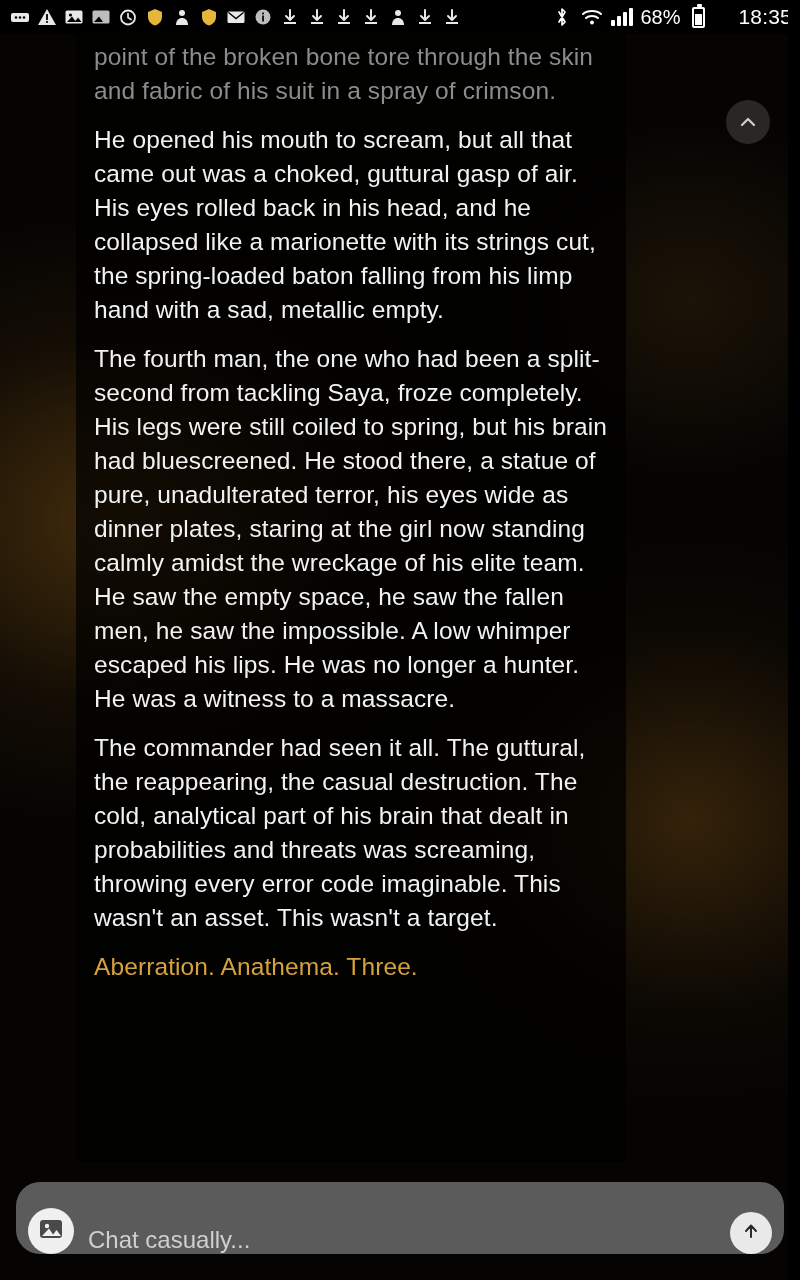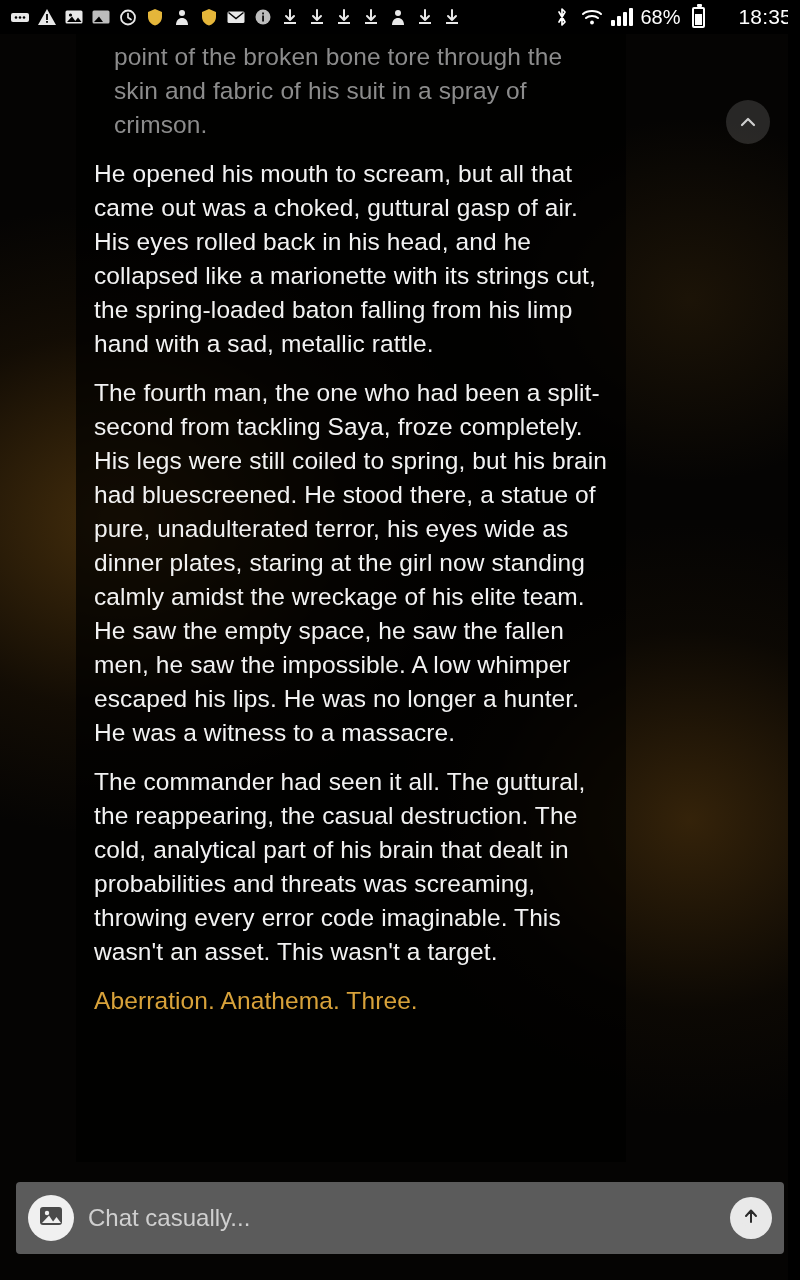--- a/index.html
+++ b/index.html
@@ -88,21 +88,20 @@
   }
   .para {
     color: #f2f2f2;
     font-size: 24.5px;
     line-height: 34px;
     margin-bottom: 15px;
     letter-spacing: 0.1px;
   }
   .para.faded {
     color: #8c8c8c;
-    margin-left: 20px;
   }
   .para.accent {
     color: #d8a23a;
   }
   .para.clip-top {
     margin-top: -2px;
   }
 
   
   #scroll-top {
@@ -121,23 +120,23 @@
   #scroll-top svg { display: block; }
 
   
   #composer {
     position: absolute;
     left: 16px;
     bottom: 26px;
     width: 768px;
     height: 72px;
     background: #5b5b5b;
-    border-radius: 4px;
-    display: flex;
-    align-items: center;
+    border-radius: 24px;
+    display: flex;
+    align-items: flex-end;
     padding: 0 12px;
     z-index: 35;
   }
   #attach-btn {
     width: 46px;
     height: 46px;
     border-radius: 50%;
     background: #f0f0f0;
     display: flex;
     align-items: center;
@@ -337,21 +336,21 @@
       <span class="sb-ico">
         <span class="batt"></span>
       </span>
       <span class="sb-time">18:35</span>
     </div>
   </div>
 
   <div id="reader">
     <div id="reader-inner">
       <p class="para faded clip-top">point of the broken bone tore through the skin and fabric of his suit in a spray of crimson.</p>
-      <p class="para">He opened his mouth to scream, but all that came out was a choked, guttural gasp of air. His eyes rolled back in his head, and he collapsed like a marionette with its strings cut, the spring-loaded baton falling from his limp hand with a sad, metallic rattle.</p>
+      <p class="para">He opened his mouth to scream, but all that came out was a choked, guttural gasp of air. His eyes rolled back in his head, and he collapsed like a marionette with its strings cut, the spring-loaded baton falling from his limp hand with a sad, metallic empty.</p>
       <p class="para">The fourth man, the one who had been a split-second from tackling Saya, froze completely. His legs were still coiled to spring, but his brain had bluescreened. He stood there, a statue of pure, unadulterated terror, his eyes wide as dinner plates, staring at the girl now standing calmly amidst the wreckage of his elite team. He saw the empty space, he saw the fallen men, he saw the impossible. A low whimper escaped his lips. He was no longer a hunter. He was a witness to a massacre.</p>
       <p class="para">The commander had seen it all. The guttural, the reappearing, the casual destruction. The cold, analytical part of his brain that dealt in probabilities and threats was screaming, throwing every error code imaginable. This wasn't an asset. This wasn't a target.</p>
       <p class="para accent">Aberration. Anathema. Three.</p>
     </div>
   </div>
 
   <div id="scroll-top">
     <span>
       <svg width="24" height="24" viewBox="0 0 24 24">
           <path d="M6 15 L12 9 L18 15" stroke="#cfcfcf" stroke-width="2.2" fill="none" stroke-linecap="round" stroke-linejoin="round"></path>

